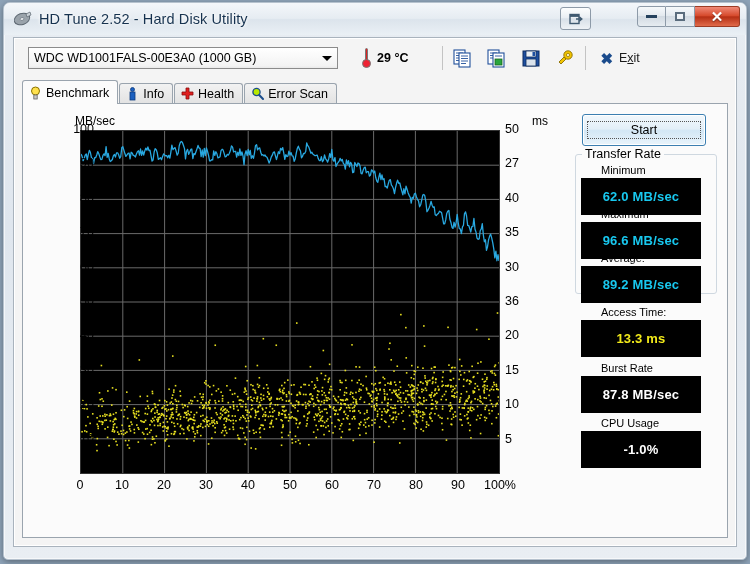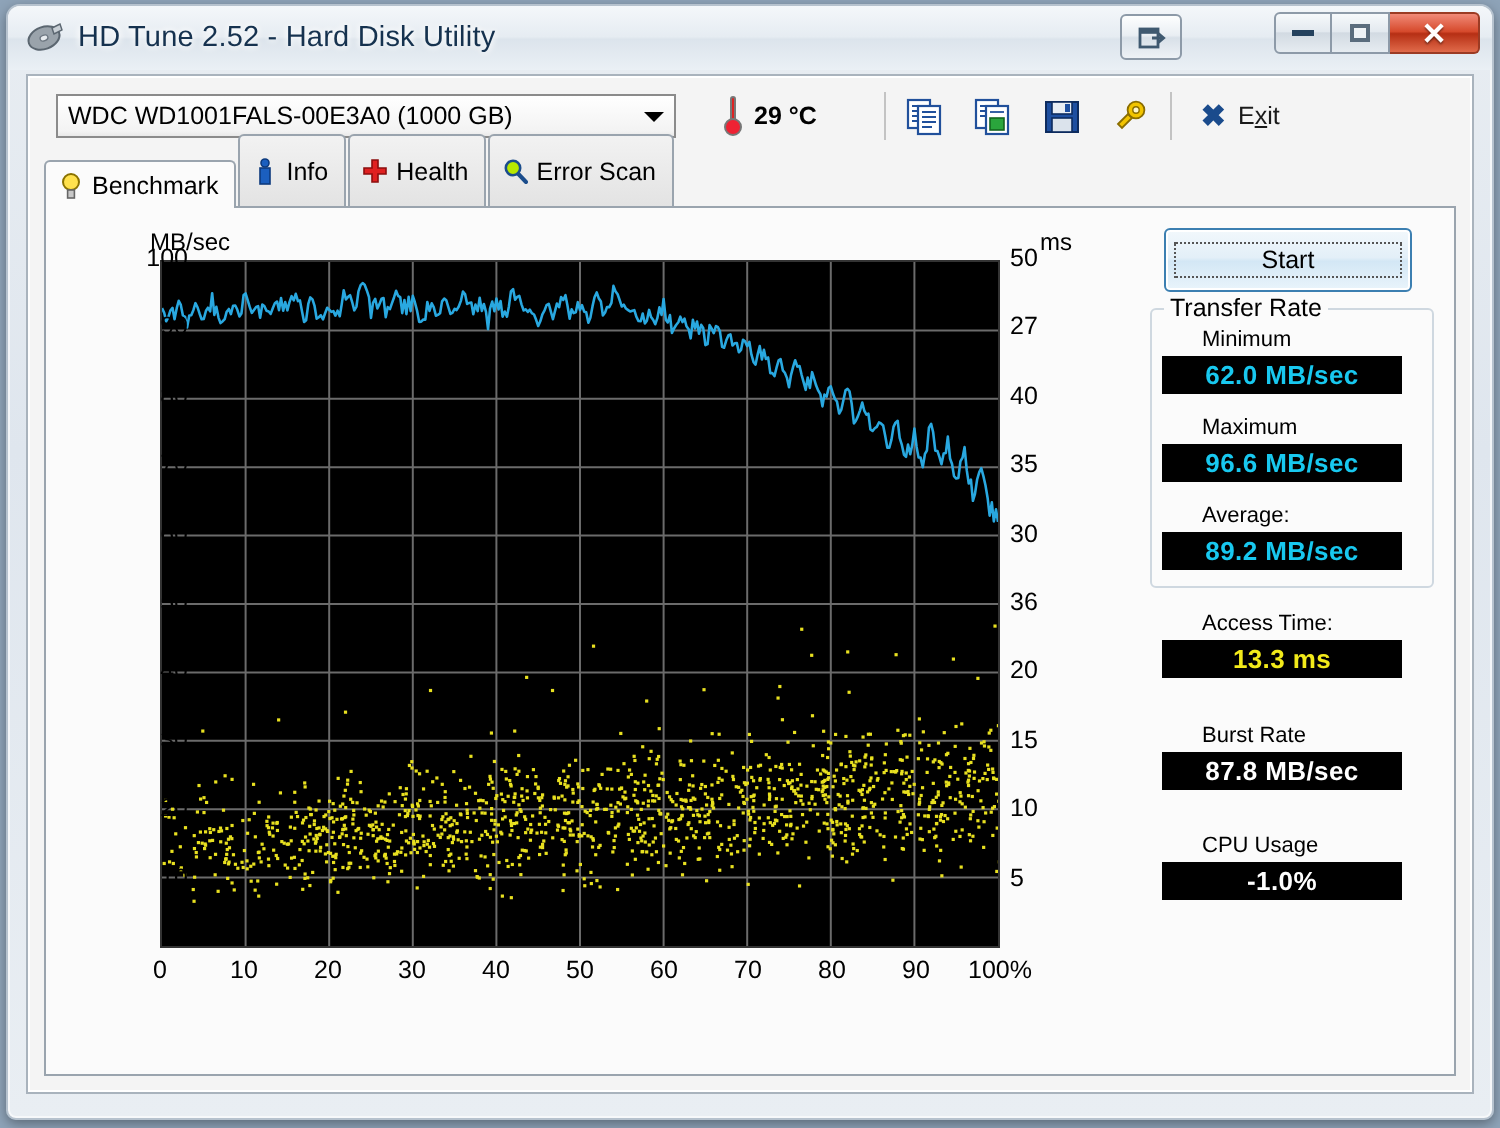--- a/index.html
+++ b/index.html
@@ -101,21 +101,21 @@
   #exit-x { color: #1a4b8c; font-size: 15px; font-weight: bold; line-height: 1; }
   #exit-label { font-size: 12.5px; color: #1a1a1a; }
   #exit-label u { text-decoration: underline; }
   
   #tabstrip {
     position: absolute; left: 8px; top: 42px; right: 8px; height: 24px;
     display: flex; align-items: flex-end;
     border-bottom: 1px solid #9aa4ae;
   }
   .tab {
-    height: 36px; display: flex; align-items: center; gap: 4px;
+    height: 20px; display: flex; align-items: center; gap: 4px;
     padding: 0 8px 0 6px;
     font-size: 12.5px; color: #000;
     background: linear-gradient(to bottom,#f2f2f2 0%,#e3e3e3 100%);
     border: 1px solid #9aa4ae; border-bottom: none;
     margin-right: 1px;
     border-radius: 3px 3px 0 0;
   }
   .tab.active {
     height: 24px; background: #fbfbfb; position: relative; z-index: 2;
     margin-bottom: -1px;
@@ -124,21 +124,21 @@
   
   #content {
     position: absolute; left: 8px; top: 66px; right: 8px; bottom: 8px;
     background: #fbfbfb; border: 1px solid #9aa4ae; border-top: none;
   }
   
   #graph-wrap {
     position: absolute; left: 8px; top: 8px; width: 545px; height: 390px;
   }
   #yl-unit { position: absolute; left: 44px; top: 2px; font-size: 12px; color: #000; }
-  #yr-unit { position: absolute; right: 40px; top: 2px; font-size: 12px; color: #000; }
+  #yr-unit { position: absolute; right: 28px; top: 2px; font-size: 12px; color: #000; }
   #plot {
     position: absolute; left: 49px; top: 18px; width: 420px; height: 344px;
     background: #000; border: 1px solid #333;
   }
   #plot svg { display: block; width: 100%; height: 100%; }
   .ytick-l { position: absolute; right: 482px; font-size: 12.5px; color: #000; text-align: right; width: 34px; transform: translateY(-8px); }
   .ytick-r { position: absolute; left: 474px; font-size: 12.5px; color: #000; width: 34px; transform: translateY(-8px); }
   .xtick { position: absolute; top: 366px; font-size: 12.5px; color: #000; transform: translateX(-50%); }
   
   #side { position: absolute; right: 6px; top: 6px; width: 150px; bottom: 6px; }
@@ -158,21 +158,21 @@
     position: absolute; left: 4px; top: 44px; width: 142px; height: 140px;
     border: 1px solid #cfd8e0; border-radius: 3px;
   }
   #transfer-legend {
     position: absolute; left: 6px; top: -8px; background: #fbfbfb;
     padding: 0 3px; font-size: 12.5px; color: #000;
   }
   .fld-label { font-size: 11px; color: #000; margin: 0 0 2px 20px; }
   .lcd {
     background: #000; color: #18c8ef; font-weight: bold; font-size: 13px;
-    height: 19px; display: flex; align-items: center; justify-content: center;
+    height: 37px; display: flex; align-items: center; justify-content: center;
     letter-spacing: .2px;
   }
   .lcd.yellow { color: #f2ea1a; }
   .lcd.white { color: #ffffff; }
   .stat-block { position: absolute; width: 120px; left: 10px; }
   #blk-min { top: 54px; }
   #blk-max { top: 98px; }
   #blk-avg { top: 142px; }
   #blk-access { top: 196px; }
   #blk-burst { top: 252px; }

